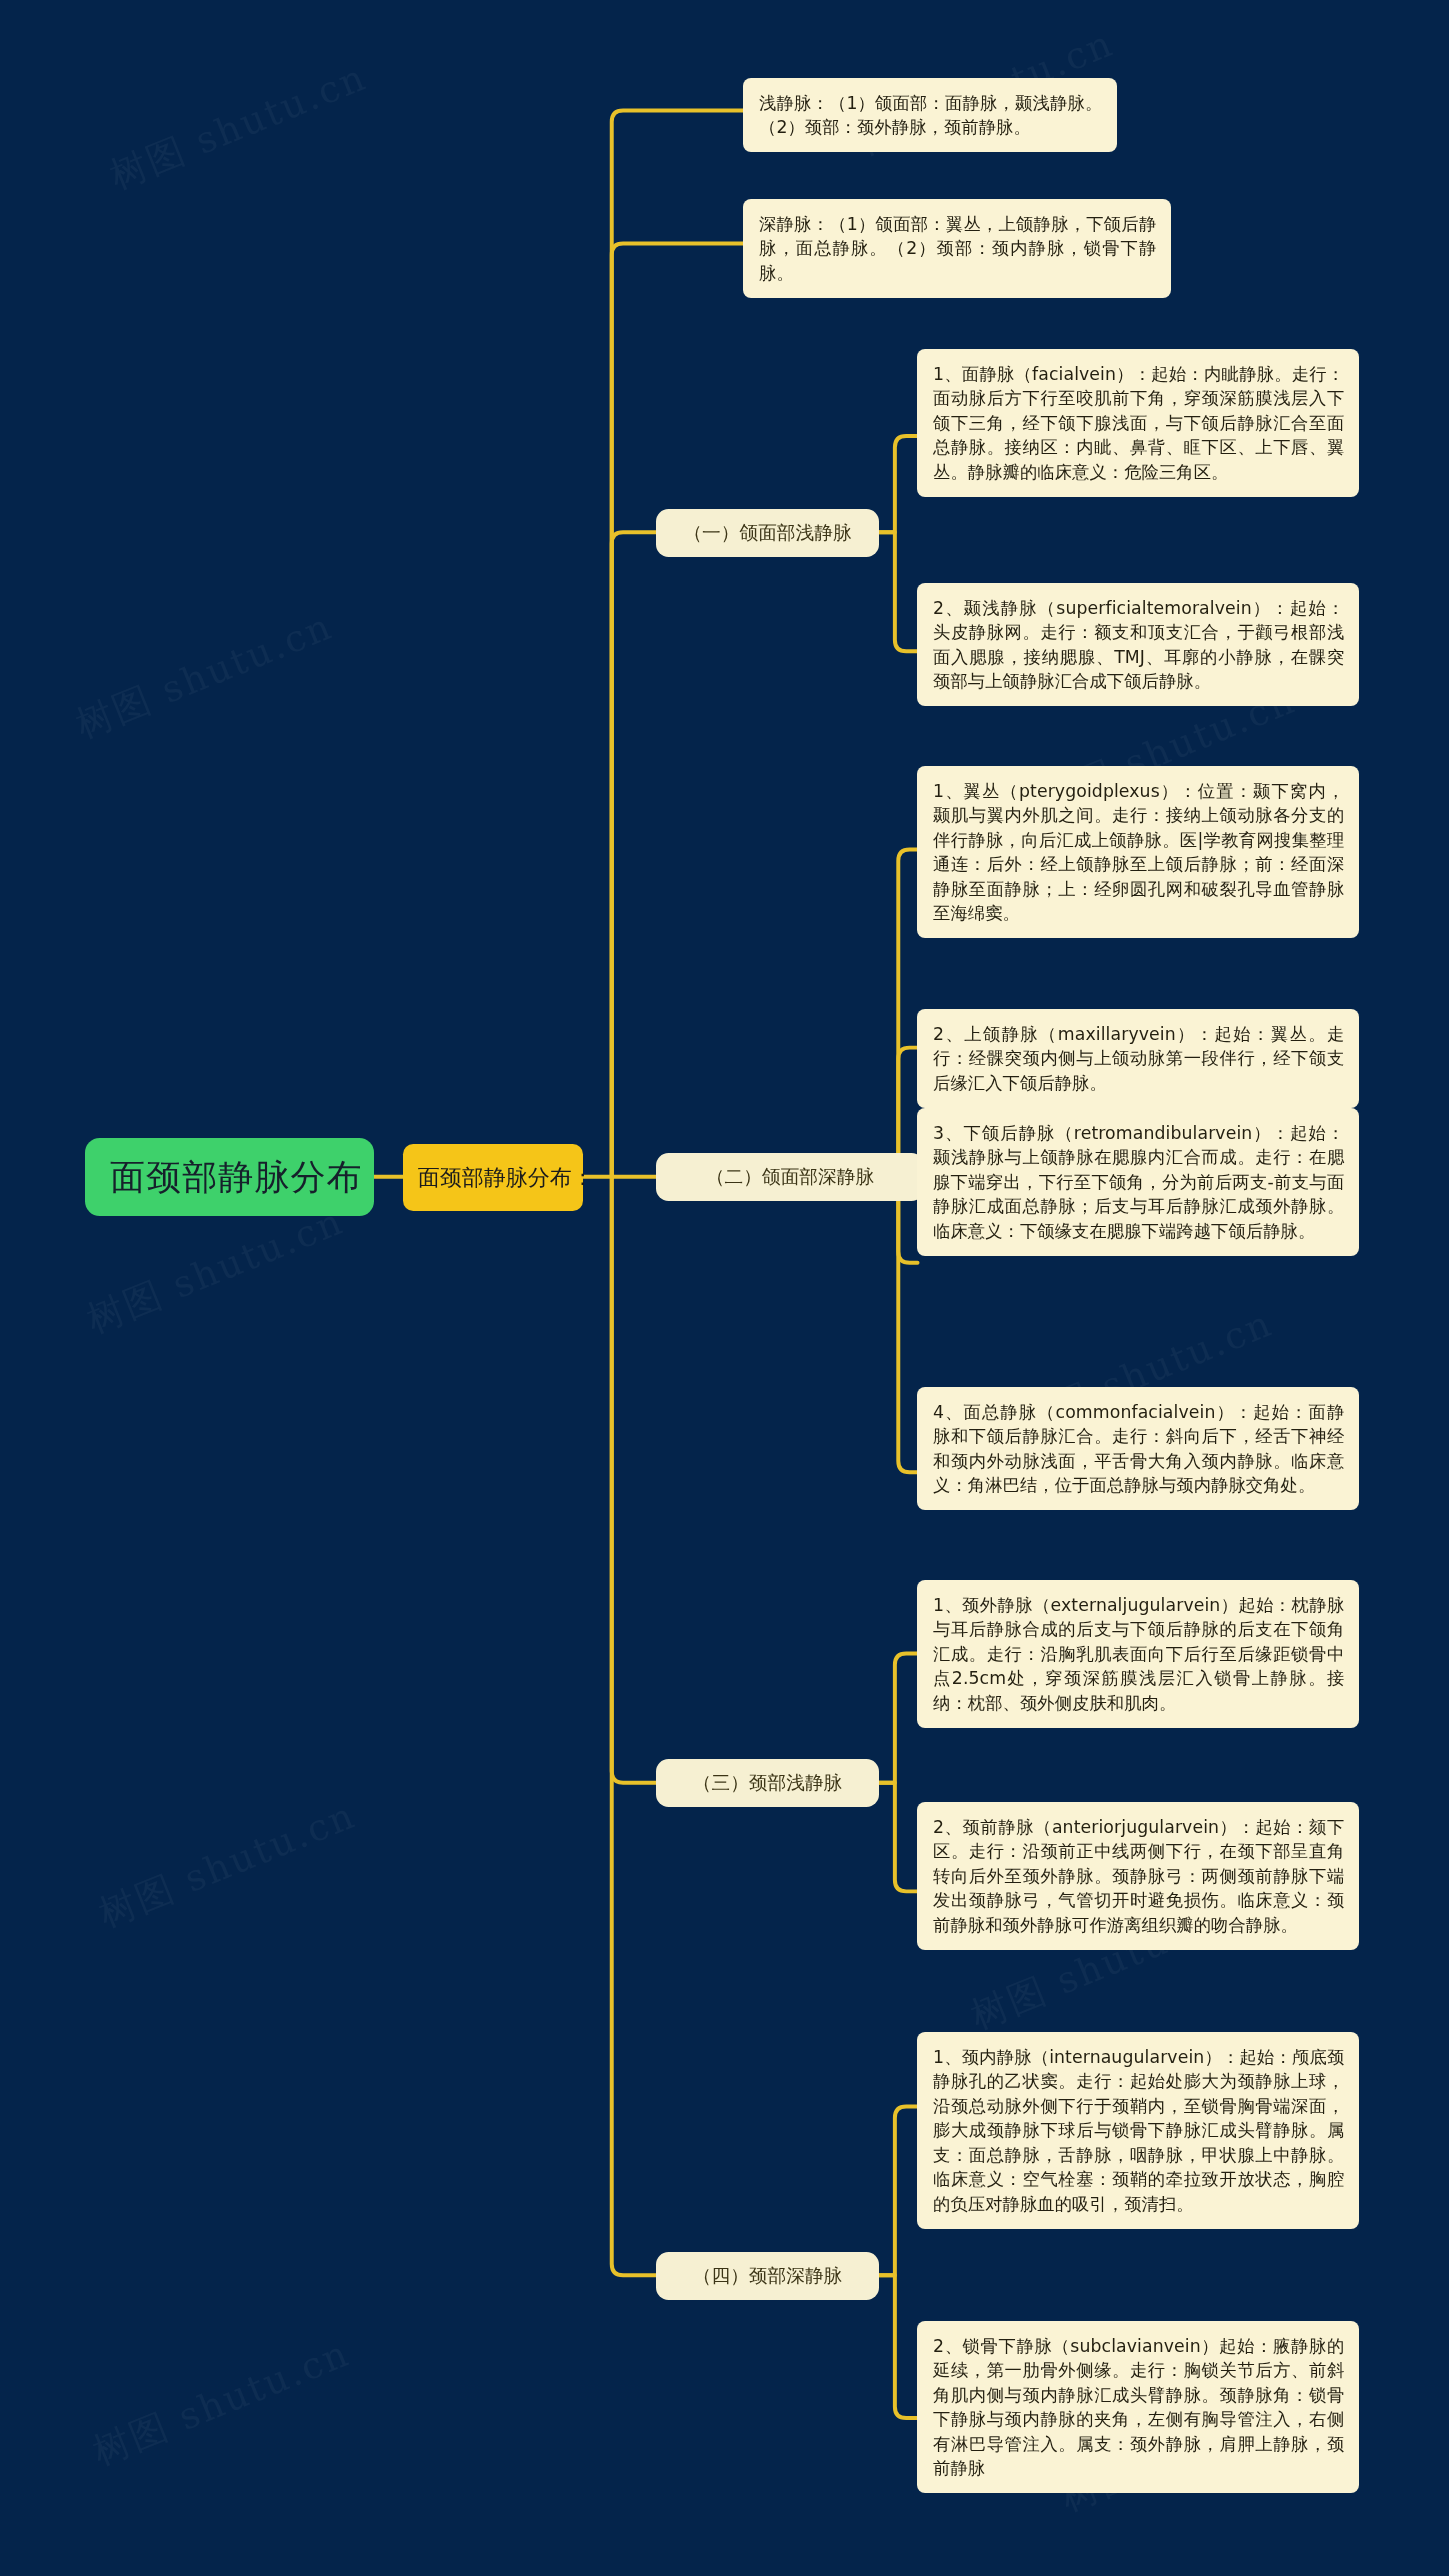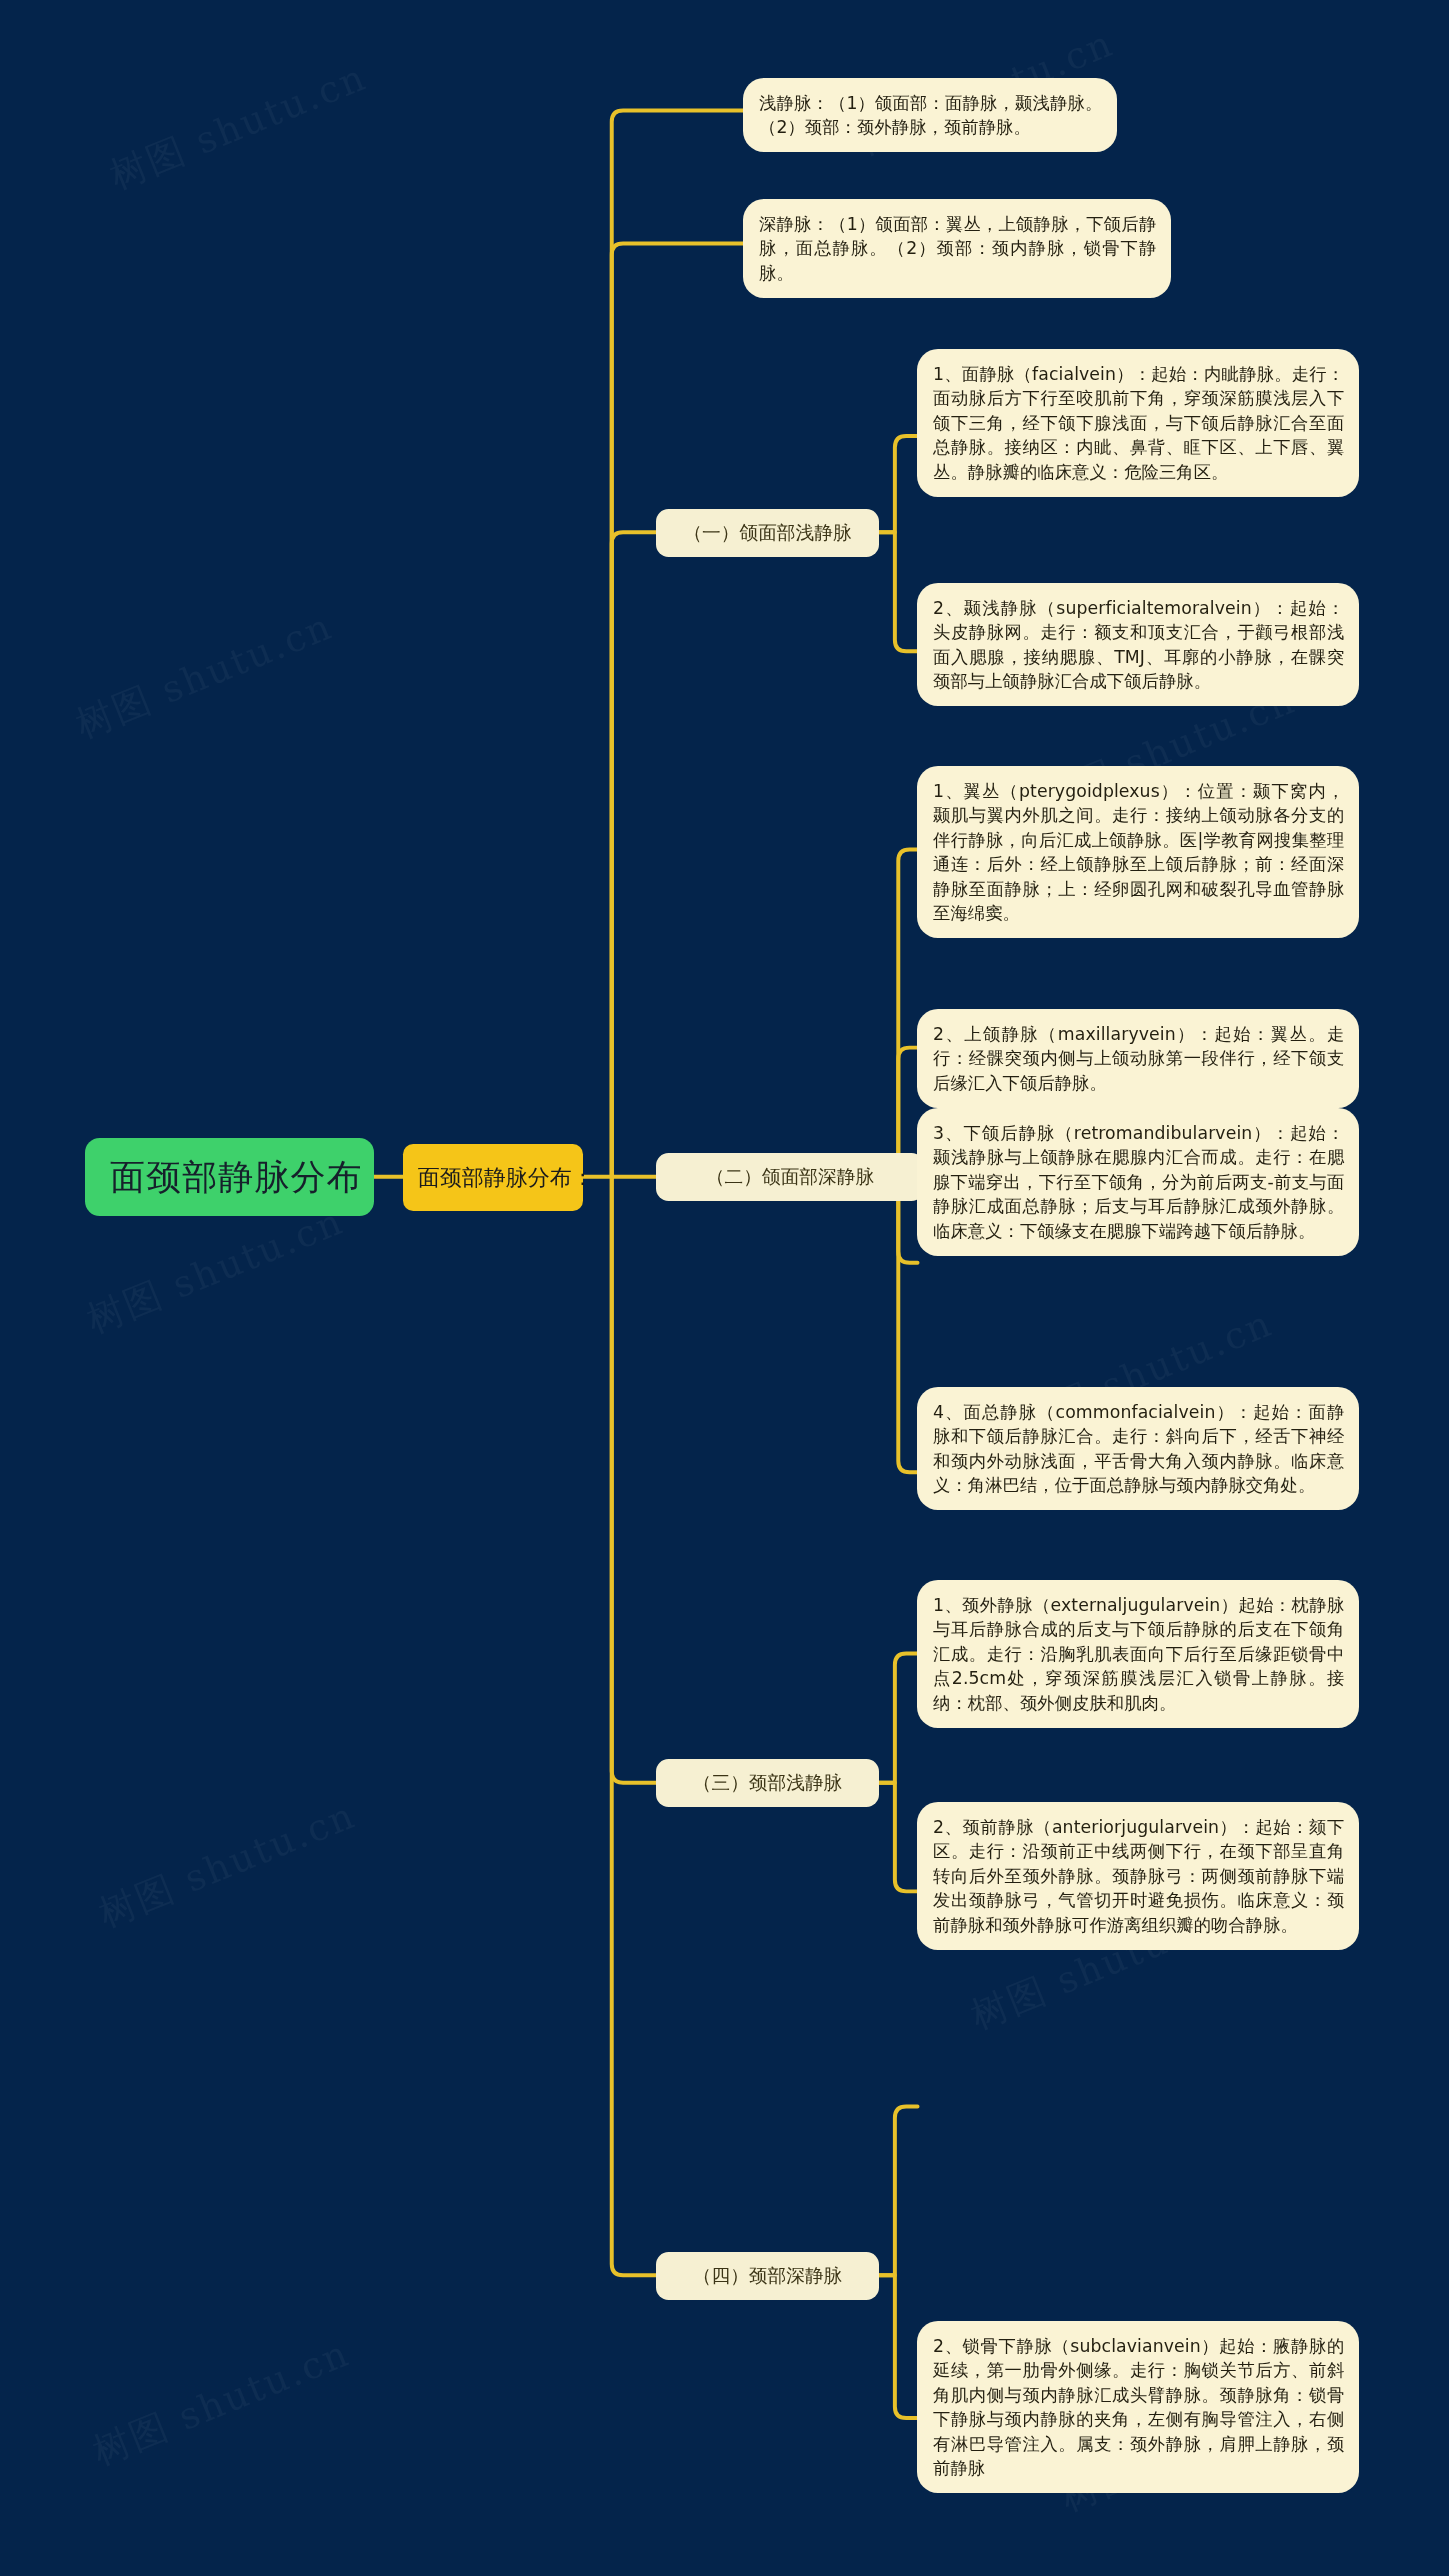--- a/index.html
+++ b/index.html
@@ -63,21 +63,21 @@
     border-radius: 12.5px;
     font-size: 18.7px;
     padding: 11.3px 17px;
     white-space: nowrap;
     justify-content: center;
   }
 
   .leaf-node {
     background: #faf3d4;
     color: #231f10;
-    border-radius: 21px;
+    border-radius: 8px;
     font-size: 17.3px;
     line-height: 1.42;
     padding: 12.5px 14.7px 12.5px 16px;
     display: block;
     text-align: justify;
     text-justify: inter-character;
     letter-spacing: 0.1px;
   }
 </style>
 </head>
@@ -177,18 +177,21 @@
   <div class="node leaf-node" style="left:917px; top:1580px; width:442px;">
     <span>1、颈外静脉（externaljugularvein）起始：枕静脉与耳后静脉合成的后支与下颌后静脉的后支在下颌角汇成。走行：沿胸乳肌表面向下后行至后缘距锁骨中点2.5cm处，穿颈深筋膜浅层汇入锁骨上静脉。接纳：枕部、颈外侧皮肤和肌肉。</span>
   </div>
   <div class="node leaf-node" style="left:917px; top:1802px; width:442px;">
     <span>2、颈前静脉（anteriorjugularvein）：起始：颏下区。走行：沿颈前正中线两侧下行，在颈下部呈直角转向后外至颈外静脉。颈静脉弓：两侧颈前静脉下端发出颈静脉弓，气管切开时避免损伤。临床意义：颈前静脉和颈外静脉可作游离组织瓣的吻合静脉。</span>
   </div>
 
   <div class="node branch-node" style="left:656px; top:2252px; width:223px; height:48px;">
     <span>（四）颈部深静脉</span>
   </div>
+  <div class="node leaf-node" style="left:917px; top:2032px; width:442px;">
+    <span>1、颈内静脉（internaugularvein）：起始：颅底颈静脉孔的乙状窦。走行：起始处膨大为颈静脉上球，沿颈总动脉外侧下行于颈鞘内，至锁骨胸骨端深面，膨大成颈静脉下球后与锁骨下静脉汇成头臂静脉。属支：面总静脉，舌静脉，咽静脉，甲状腺上中静脉。临床意义：空气栓塞：颈鞘的牵拉致开放状态，胸腔的负压对静脉血的吸引，颈清扫。</span>
+  </div>
   <div class="node leaf-node" style="left:917px; top:2321px; width:442px;">
     <span>2、锁骨下静脉（subclavianvein）起始：腋静脉的延续，第一肋骨外侧缘。走行：胸锁关节后方、前斜角肌内侧与颈内静脉汇成头臂静脉。颈静脉角：锁骨下静脉与颈内静脉的夹角，左侧有胸导管注入，右侧有淋巴导管注入。属支：颈外静脉，肩胛上静脉，颈前静脉</span>
   </div>
 
 </div>
 
 
 </body></html>

